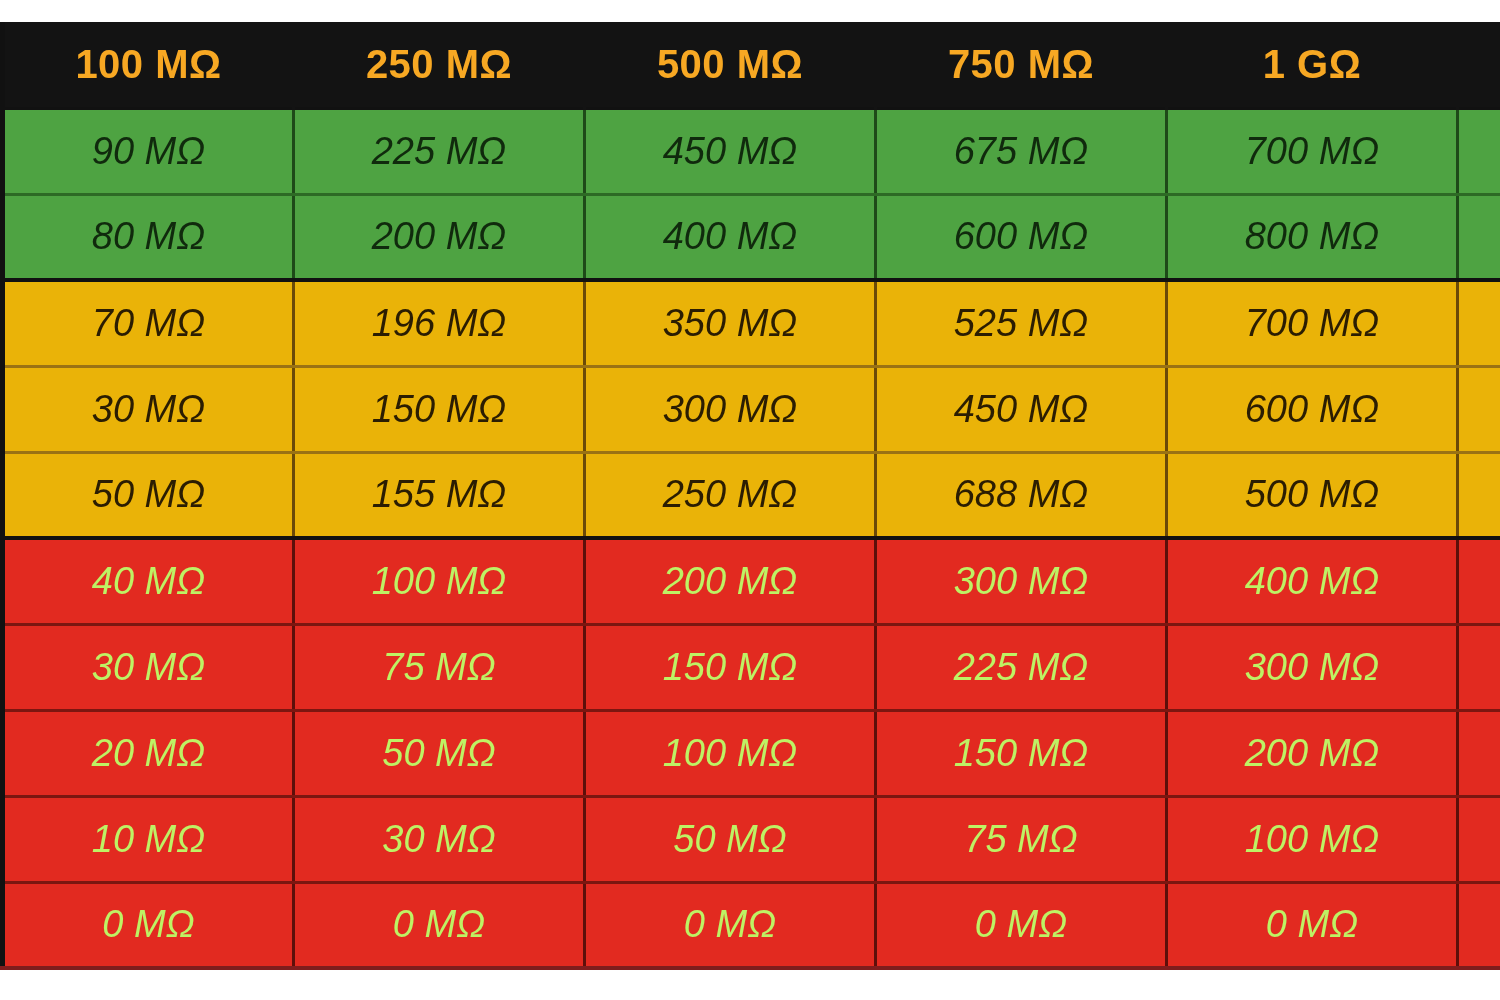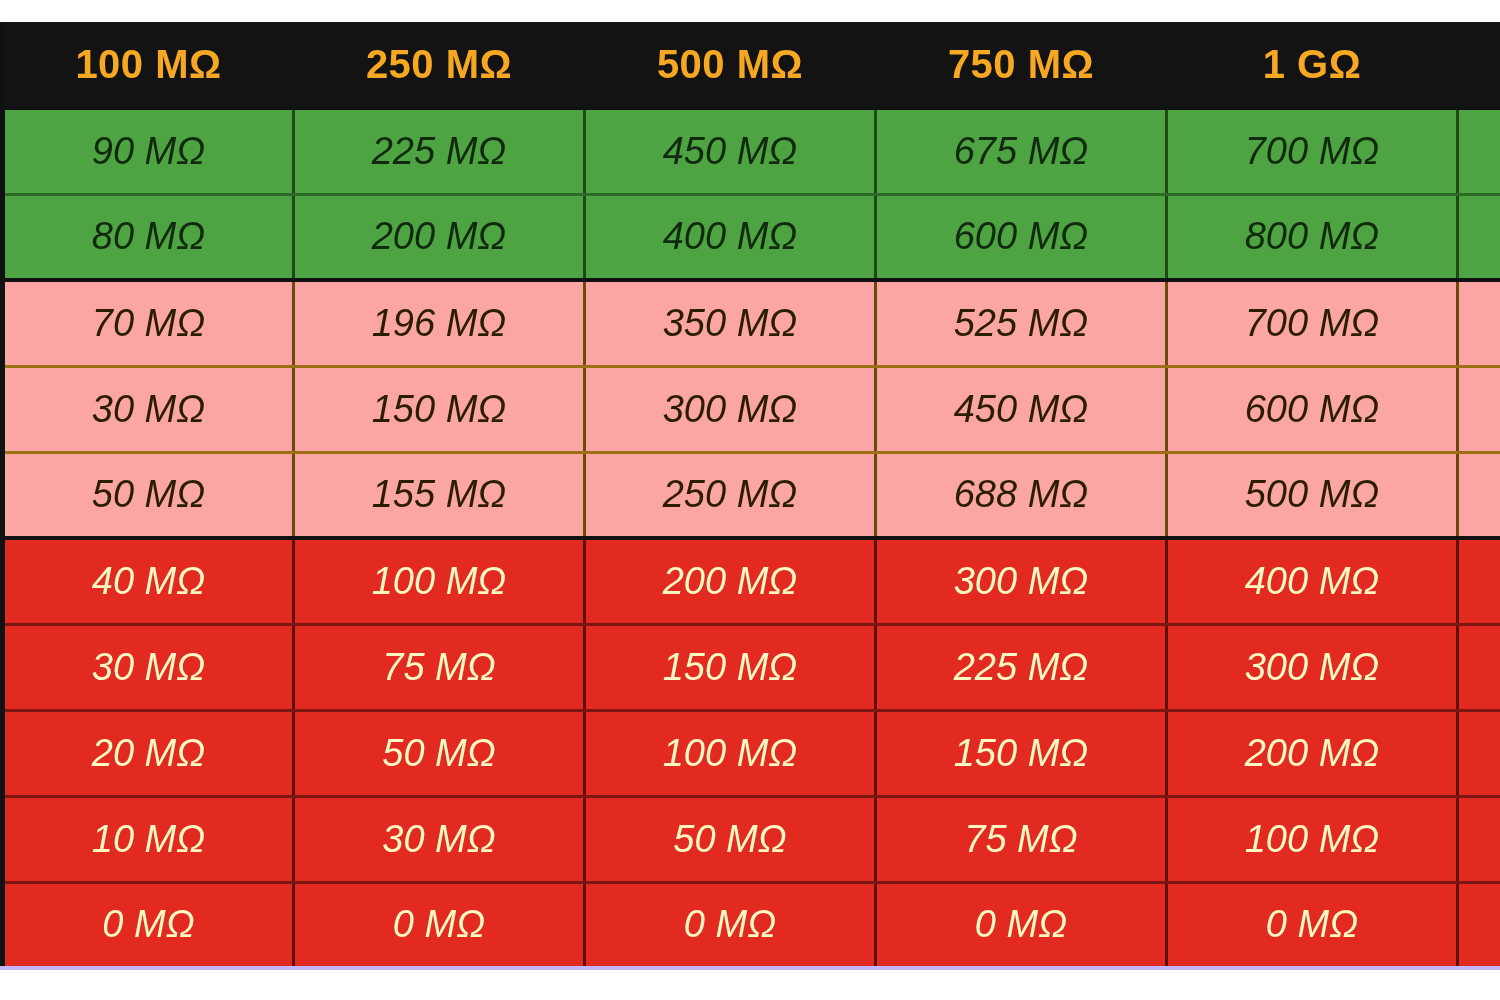--- a/index.html
+++ b/index.html
@@ -87,47 +87,47 @@
   
   td.band-green {
     background: #4ea342;
     color: #102a0d;
     border-left-color: #1e4a18;
     border-right-color: #1e4a18;
     border-top-color: #2d6a25;
     border-bottom-color: #2d6a25;
   }
   td.band-orange {
-    background: #fca5a5;
+    background: #eab308;
     color: #2b1d02;
     border-left-color: #6b4a08;
     border-right-color: #6b4a08;
     border-top-color: #9a7214;
     border-bottom-color: #9a7214;
   }
   td.band-red {
     background: #e22a20;
-    color: #fef9c3;
+    color: #bef264;
     border-left-color: #5d0f0a;
     border-right-color: #5d0f0a;
     border-top-color: #7c1610;
     border-bottom-color: #7c1610;
   }
 
   
   tr.band-start > td.cell {
     border-top: 4px solid #111111;
   }
   
   tbody tr:first-child > td.cell {
     border-top: 3px solid #111111;
   }
   
   tbody tr:last-child > td.cell {
-    border-bottom: 5px solid #c4b5fd;
+    border-bottom: 5px solid #7f1d1d;
   }
 
   
   td.cell.edge-left,
   th.hdr.edge-left {
     border-left: 5px solid #111111;
   }
 
   
   td.cell.clipped { color: transparent; }

